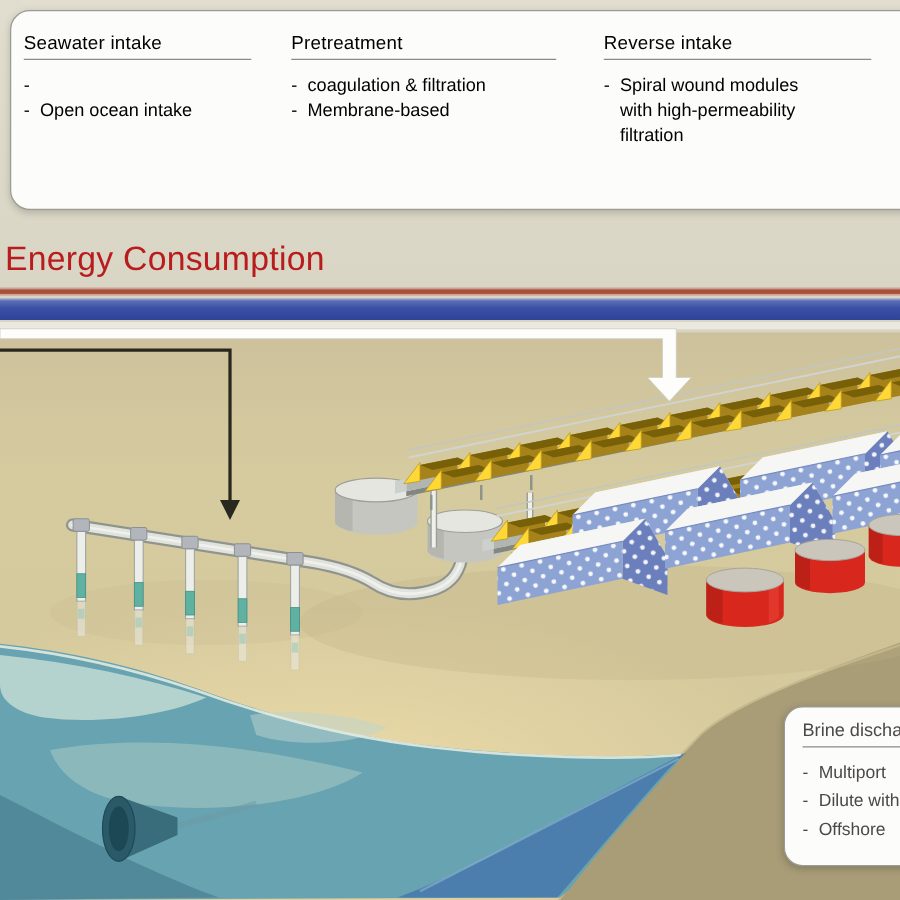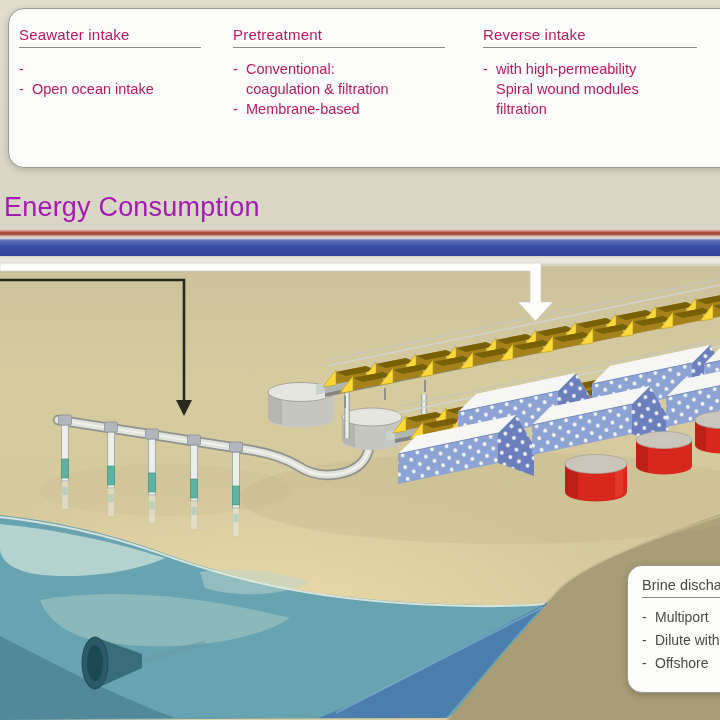--- a/index.html
+++ b/index.html
@@ -3,30 +3,30 @@
 <meta charset="utf-8">
 <style>
   html,body{margin:0;padding:0;width:720px;height:720px;overflow:hidden;
     font-family:"Liberation Sans", sans-serif;background:#d9d6c6;position:relative}
   #stage{position:absolute;left:0;top:0;width:720px;height:720px}
   svg.scene{position:absolute;left:0;top:0;z-index:1}
 
   .top-box{position:absolute;left:8px;top:8px;width:756px;height:158px;
     background:#fcfcfa;border:1.6px solid #9b9b95;border-radius:16px;
     box-shadow:0 2px 6px rgba(80,75,60,.28);z-index:5}
-  .col{position:absolute;top:17px;color:#be185d}
+  .col{position:absolute;top:17px;color:#000000}
   .col-title{font-size:15px;letter-spacing:.2px}
   .rule{height:1px;background:#8b8b85;margin-top:4px}
   .items{margin-top:11px;font-size:14.5px;line-height:20px}
   .item{display:flex}
   .dash{width:13px;flex:0 0 13px}
   .lines div{white-space:nowrap}
 
   .energy-label{position:absolute;left:4px;top:192px;font-size:27px;
-    color:#a21caf;z-index:4;letter-spacing:.2px}
+    color:#b91c1c;z-index:4;letter-spacing:.2px}
 
   .brine-box{position:absolute;left:627px;top:565px;width:162px;height:128px;
     background:#fcfcfa;border:1.6px solid #9b9b95;border-radius:15px;
     box-shadow:0 2px 6px rgba(70,65,50,.35);z-index:6;
     padding:11px 0 0 14px;box-sizing:border-box;color:#4b4945}
   .brine-title{font-size:14.5px;white-space:nowrap}
   .brine-rule{height:1px;background:#8b8b85;margin-top:4px;width:140px}
   .brine-items{margin-top:8px;font-size:14px;line-height:23px}
   .brine-items .item{white-space:nowrap}
 </style>
@@ -261,42 +261,41 @@
     </div>
   </div>
 
   <div class="col" style="left:224px">
     <div class="col-title">Pretreatment</div>
     <div class="rule" style="width:212px"></div>
     <div class="items">
       <div class="item">
         <span class="dash">-</span>
         <div class="lines">
-          <div>Conventional:</div>
           <div>coagulation &amp; filtration</div>
         </div>
       </div>
       <div class="item">
         <span class="dash">-</span>
         <div class="lines">
               <div>Membrane-based</div>
             </div>
       </div>
     </div>
   </div>
 
   <div class="col" style="left:474px">
     <div class="col-title">Reverse intake</div>
     <div class="rule" style="width:214px"></div>
     <div class="items">
       <div class="item">
         <span class="dash">-</span>
         <div class="lines">
+          <div>Spiral wound modules</div>
           <div>with high-permeability</div>
-          <div>Spiral wound modules</div>
           <div>filtration</div>
         </div>
       </div>
     </div>
   </div>
 </div>
 
 <div class="energy-label">Energy Consumption</div>
 
 <div class="brine-box">

